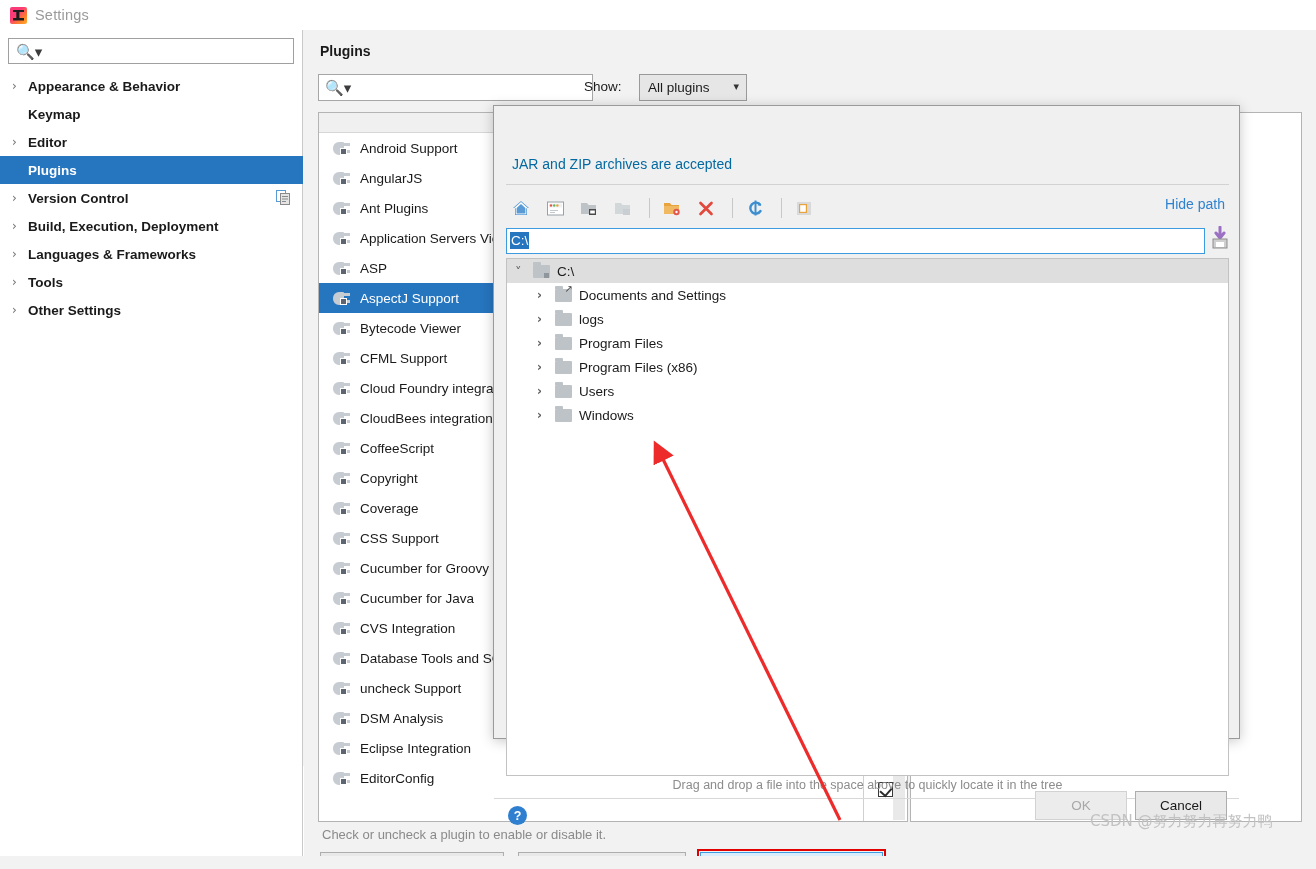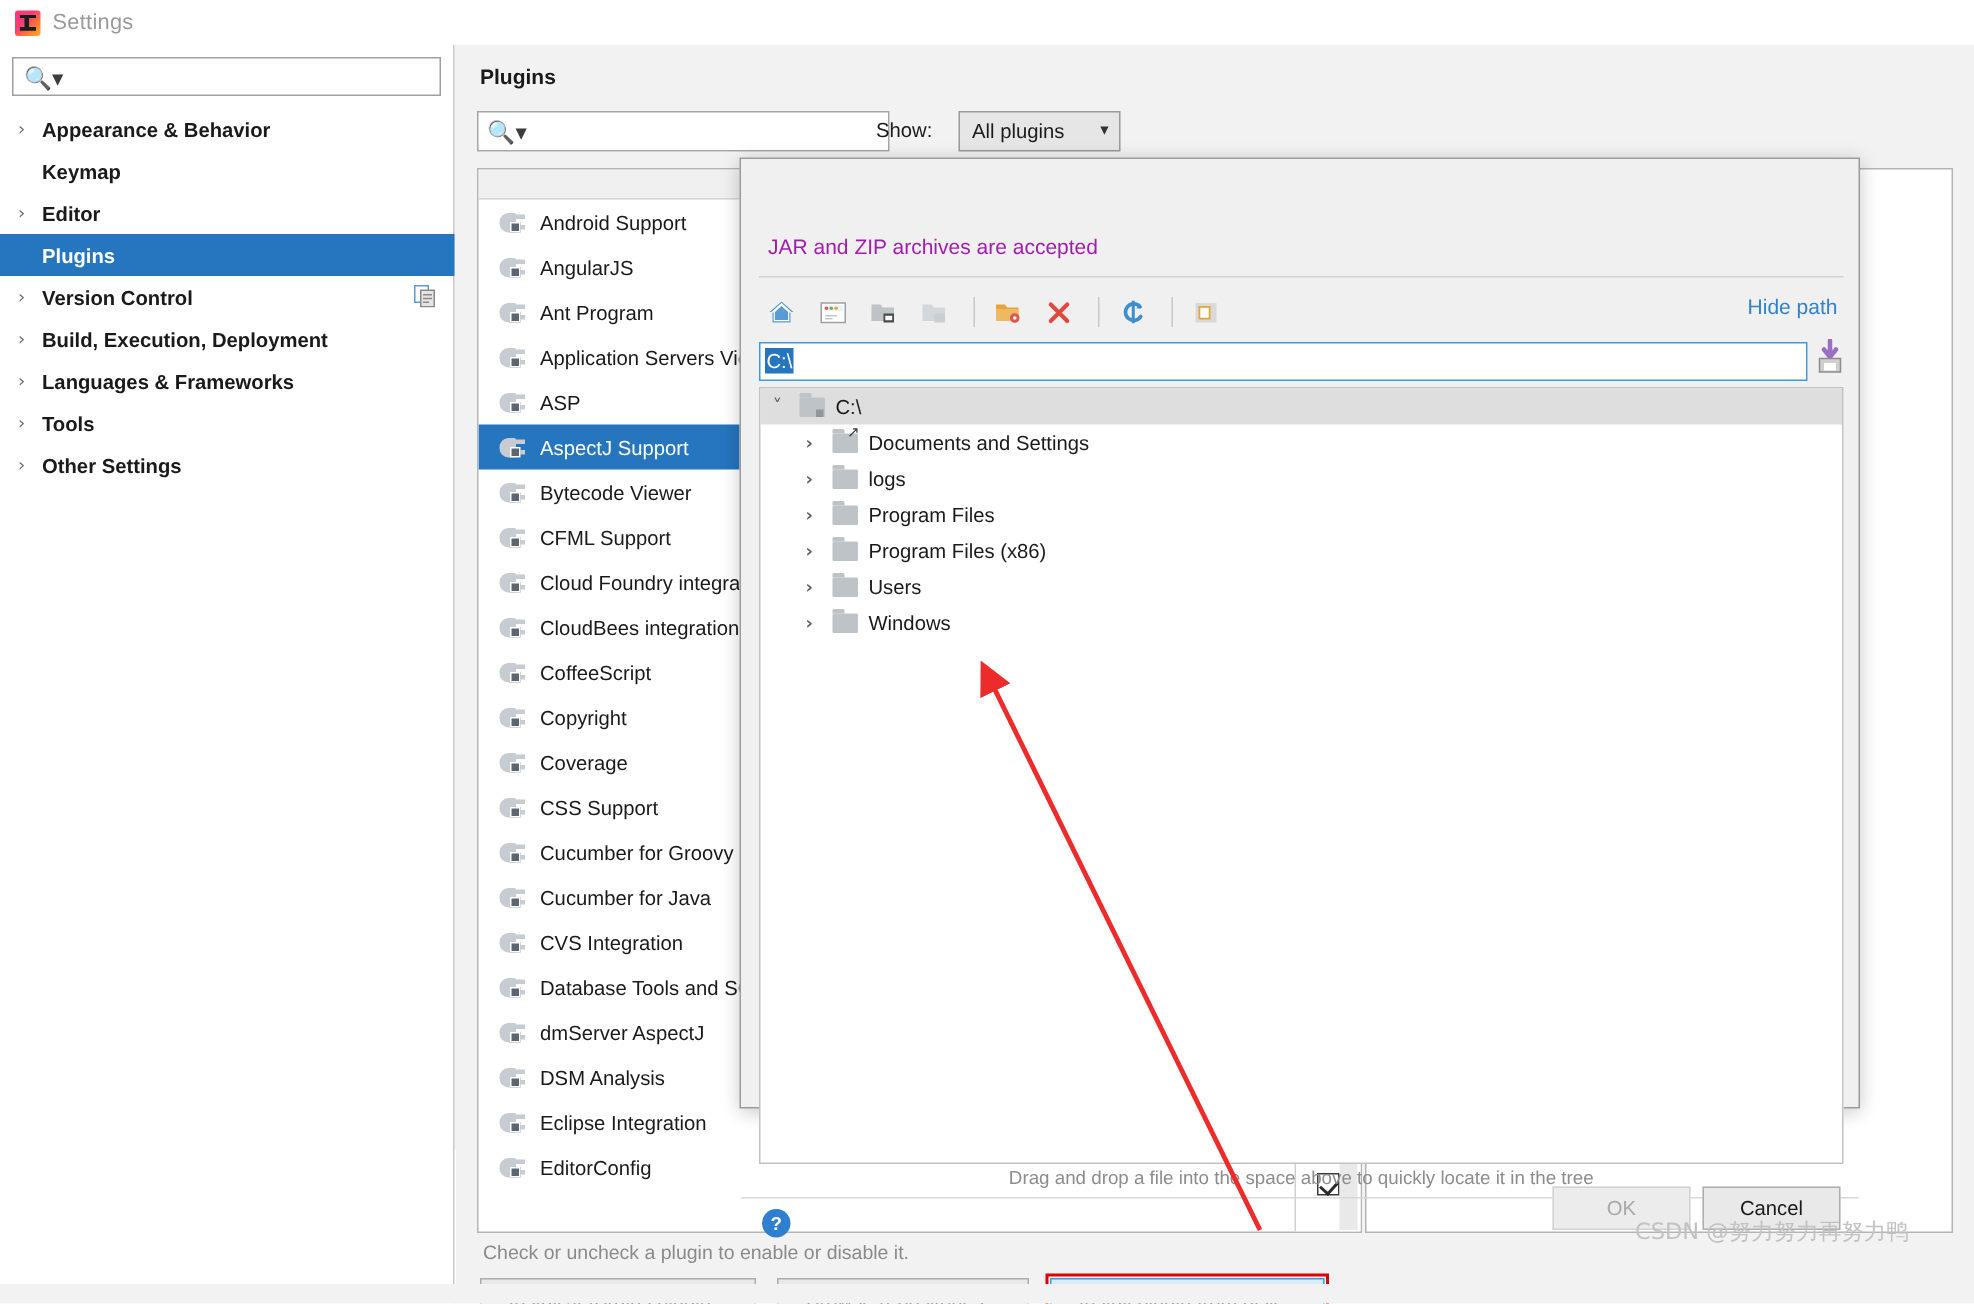--- a/index.html
+++ b/index.html
@@ -170,21 +170,21 @@
     height: 39px; background: #ffffff; display: flex; align-items: center;
     padding-left: 12px; position: relative;
   }
   .dlg-title { font-size: 14.5px; color: #1a1a1a; }
   .dlg-close {
     position: absolute; right: 10px; top: 7px; width: 28px; height: 26px;
     display: flex; align-items: center; justify-content: center;
     font-size: 19px; color: #222; font-family: "DejaVu Sans", sans-serif;
   }
   .dlg-subtitle {
-    position: absolute; left: 18px; top: 50px; font-size: 14px; color: #a21caf;
+    position: absolute; left: 18px; top: 50px; font-size: 14px; color: #0369a1;
   }
   .dlg-sep {
     position: absolute; left: 12px; top: 78px; width: 723px; height: 1px;
     background: #d2d2d2;
   }
   .dlg-toolbar {
     position: absolute; left: 12px; top: 86px; width: 723px; height: 32px;
     display: flex; align-items: center;
   }
   .tb-btn {
@@ -380,21 +380,21 @@
             </span>
             <span>AngularJS</span>
           </div>
           <div class="plugin-row">
             <span class="plug-icon">
               <span class="body"></span>
               <span class="prong1"></span>
               <span class="prong2"></span>
               <span class="chip"></span>
             </span>
-            <span>Ant Program</span>
+            <span>Ant Plugins</span>
           </div>
           <div class="plugin-row">
             <span class="plug-icon">
               <span class="body"></span>
               <span class="prong1"></span>
               <span class="prong2"></span>
               <span class="chip"></span>
             </span>
             <span>Application Servers View</span>
           </div>
@@ -524,21 +524,21 @@
             </span>
             <span>Database Tools and SQL</span>
           </div>
           <div class="plugin-row">
             <span class="plug-icon">
               <span class="body"></span>
               <span class="prong1"></span>
               <span class="prong2"></span>
               <span class="chip"></span>
             </span>
-            <span>dmServer AspectJ</span>
+            <span>uncheck Support</span>
           </div>
           <div class="plugin-row">
             <span class="plug-icon">
               <span class="body"></span>
               <span class="prong1"></span>
               <span class="prong2"></span>
               <span class="chip"></span>
             </span>
             <span>DSM Analysis</span>
           </div>

